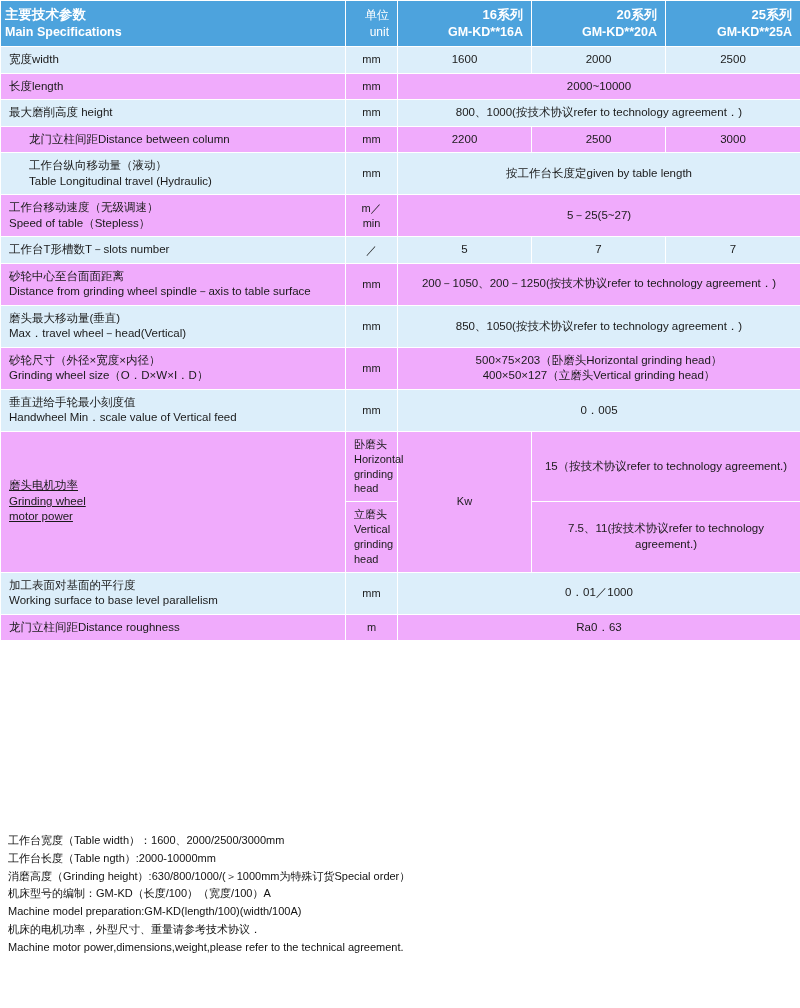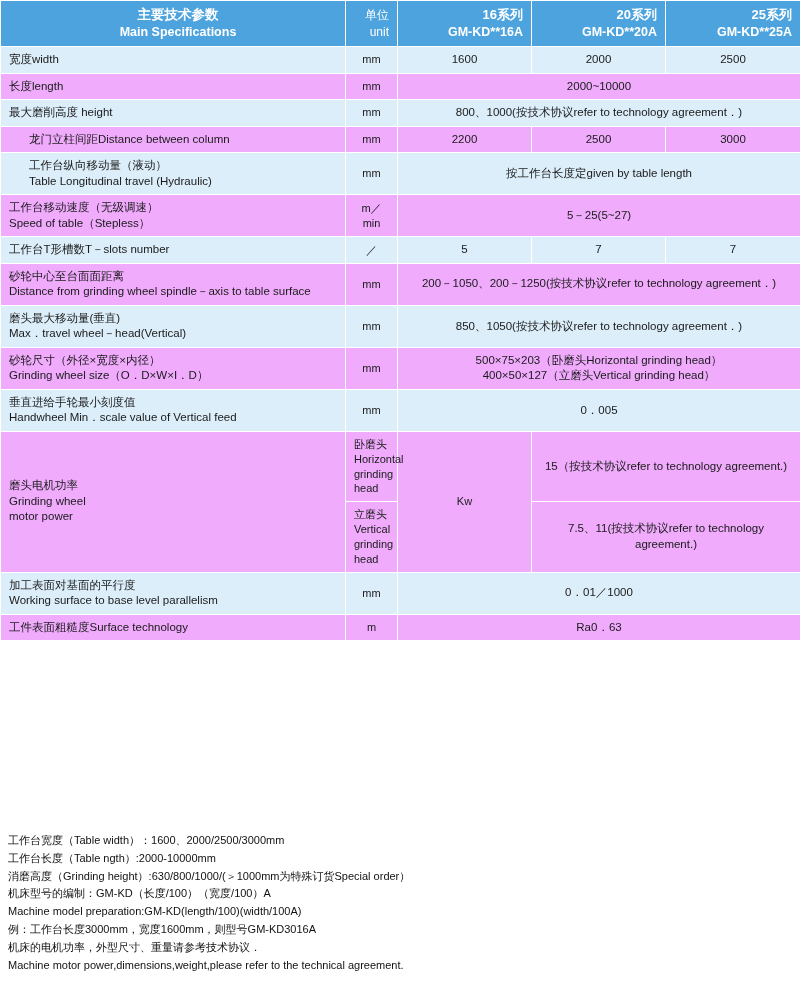--- a/index.html
+++ b/index.html
@@ -28,22 +28,22 @@
   thead th {
     background: #4da3dd;
     color: #ffffff;
     font-weight: bold;
     font-size: 13px;
     text-align: right;
     padding: 8px 6px;
     border: 1px solid #ffffff;
   }
   thead th.left {
-    text-align: center;
-    padding-left: 18px;
+    text-align: left;
+    padding-left: 4px;
     font-size: 13.5px;
   }
   thead th .sub { display: block; font-size: 12.5px; font-weight: bold; }
   thead th.unit { font-size: 12px; font-weight: normal; }
   thead th.unit .sub { font-size: 12px; font-weight: normal; }
 
   
   tbody tr.odd td { background: #dceefa; }
   tbody tr.even td { background: #f0abfc; }
 
@@ -200,21 +200,21 @@
           <td class="name" colspan="1">
             <span class="cn">垂直进给手轮最小刻度值</span>
             <span class="en">Handwheel Min．scale value of Vertical feed</span>
           </td>
           <td class="unit">mm</td>
           <td class="center" colspan="3">
             <span style="display: block;">0．005</span>
           </td>
         </tr>
         <tr class="even">
-          <td class="name" rowspan="2" style="width: 190px;">
+          <td class="name" rowspan="2" style="width: 190px; text-decoration: underline;">
             <span class="cn">磨头电机功率</span>
             <span class="cn">Grinding wheel</span>
             <span class="cn">motor power</span>
           </td>
           <td class="name sub-label" style="width: 155px;">卧磨头Horizontal grinding head</td>
           <td class="unit" rowspan="2">Kw</td>
           <td class="center" colspan="3">15（按技术协议refer to technology agreement.)</td>
         </tr>
         <tr class="even">
           <td class="name sub-label">立磨头Vertical grinding head</td>
@@ -225,34 +225,33 @@
             <span class="cn">加工表面对基面的平行度</span>
             <span class="en">Working surface to base level parallelism</span>
           </td>
           <td class="unit">mm</td>
           <td class="center" colspan="3">
             <span style="display: block;">0．01／1000</span>
           </td>
         </tr>
         <tr class="even">
           <td class="name" colspan="1">
-            <span class="cn">工件表面粗糙度Surface technology</span>
+            <span class="cn">龙门立柱间距Distance roughness</span>
           </td>
           <td class="unit">m</td>
           <td class="center" colspan="3">
             <span style="display: block;">Ra0．63</span>
           </td>
         </tr>
       </tbody>
   </table>
 
   <div class="notes" id="notes">
       <div>工作台宽度（Table width）：1600、2000/2500/3000mm</div>
       <div>工作台长度（Table ngth）:2000-10000mm</div>
       <div>消磨高度（Grinding height）:630/800/1000/(＞1000mm为特殊订货Special order）</div>
       <div>机床型号的编制：GM-KD（长度/100）（宽度/100）A</div>
       <div>Machine model preparation:GM-KD(length/100)(width/100A)</div>
-      <div>例：工作台长度3000mm，宽度1600mm，则型号GM-KD3016A</div>
       <div>机床的电机功率，外型尺寸、重量请参考技术协议．</div>
       <div>Machine motor power,dimensions,weight,please refer to the technical agreement.</div>
     </div>
 
 </div>
 
 </body></html>

